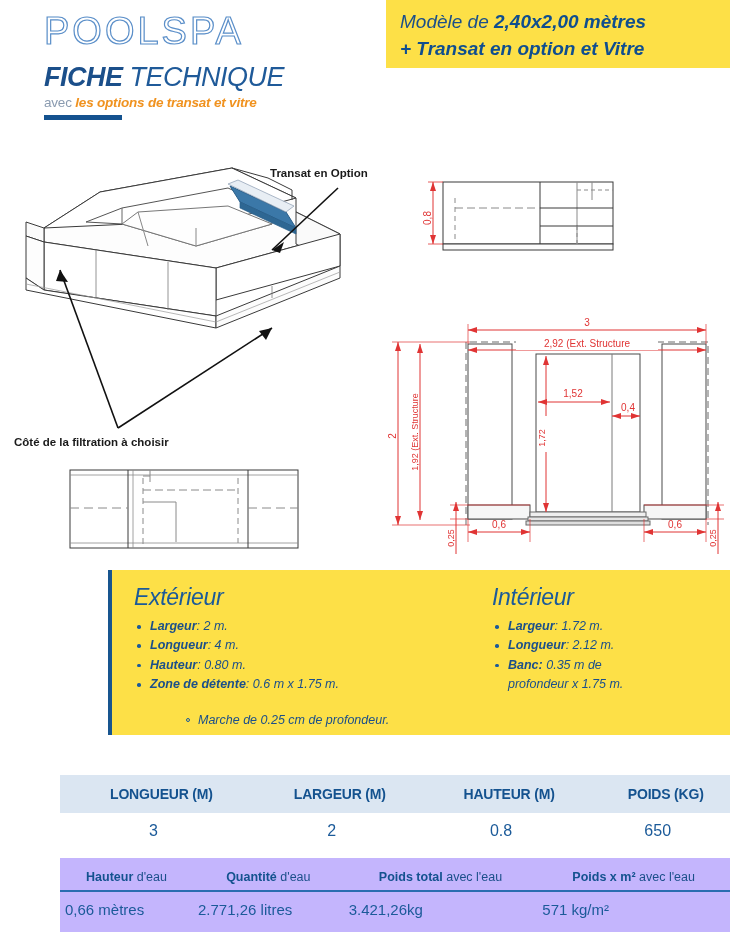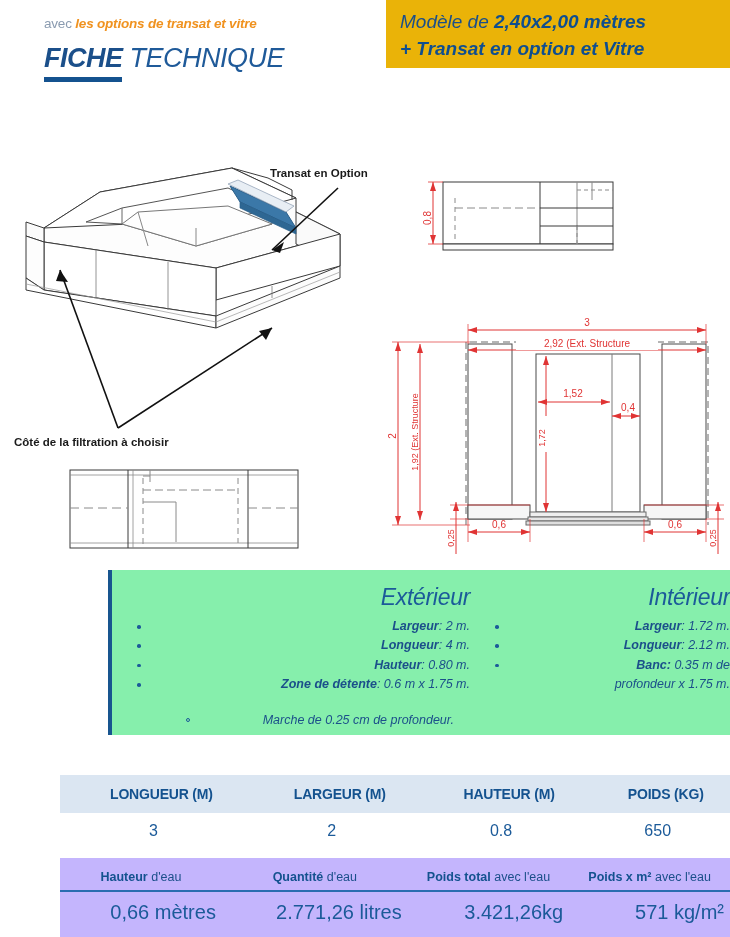--- a/index.html
+++ b/index.html
@@ -54,21 +54,21 @@
   #fiche-underline {
     margin-top: 5px;
     width: 78px;
     height: 5px;
     background: #14528f;
   }
 
   
   #header-banner {
     left: 386px; top: 0px; width: 344px; height: 68px;
-    background: #eab308;
+    background: #fde047;
     box-sizing: border-box;
     padding: 9px 10px 0 14px;
   }
   #header-banner .bl {
     font-size: 19px;
     font-style: italic;
     line-height: 1.4;
     color: #1b4f8a;
     white-space: nowrap;
   }
@@ -92,25 +92,24 @@
   }
   .dim-red-lg {
     font-family: "Liberation Sans", sans-serif;
     font-size: 10px;
     fill: #e03434;
   }
 
   
   #spec-panel {
     left: 108px; top: 570px; width: 622px; height: 165px;
-    background: #86efac;
+    background: #fde047;
     border-left: 4px solid #18558f;
     box-sizing: border-box;
     display: flex;
-    text-align: right;
   }
   .spec-col { box-sizing: border-box; padding: 14px 0 0 22px; }
   .spec-col.left { width: 358px; }
   .spec-col.right { width: 260px; }
   .spec-title {
     font-size: 23px;
     font-style: italic;
     font-weight: 400;
     color: #1b5a99;
     letter-spacing: -0.3px;
@@ -197,36 +196,37 @@
     font-size: 12.5px;
     font-weight: 400;
     padding: 12px 6px 6px 6px;
     text-align: center;
     white-space: nowrap;
   }
   #table-two thead th .k { font-weight: 700; color: #14528f; }
   #table-two thead tr { border-bottom: 2px solid #2a6cb0; }
   #table-two tbody td {
     color: #1b5a99;
-    font-size: 20px;
-    padding: 9px 6px 14px 24px;
-    text-align: right;
+    font-size: 15px;
+    padding: 9px 6px 14px 5px;
+    text-align: left;
     white-space: nowrap;
   }
 </style>
 </head>
 <body>
 
 <div id="logo-block" class="abs">
+  <div id="logo-wordmark">POOLSPA</div>
+  <div id="fiche-line">
+    <span class="fiche-bold">FICHE</span><span class="tech-light"> TECHNIQUE</span>
+  </div>
   <div id="logo-sub">
     <span class="avec">avec</span>
     <span>les options de transat et vitre</span>
-  </div>
-  <div id="fiche-line">
-    <span class="fiche-bold">FICHE</span><span class="tech-light"> TECHNIQUE</span>
   </div>
   <div id="fiche-underline"></div>
 </div>
 
 <div id="header-banner" class="abs">
   <div class="bl">
     <span class="b-light">Modèle de </span><span class="b-strong">2,40x2,00 mètres</span>
   </div>
   <div class="bl">
     <span class="b-strong">+ Transat en option et Vitre</span>

